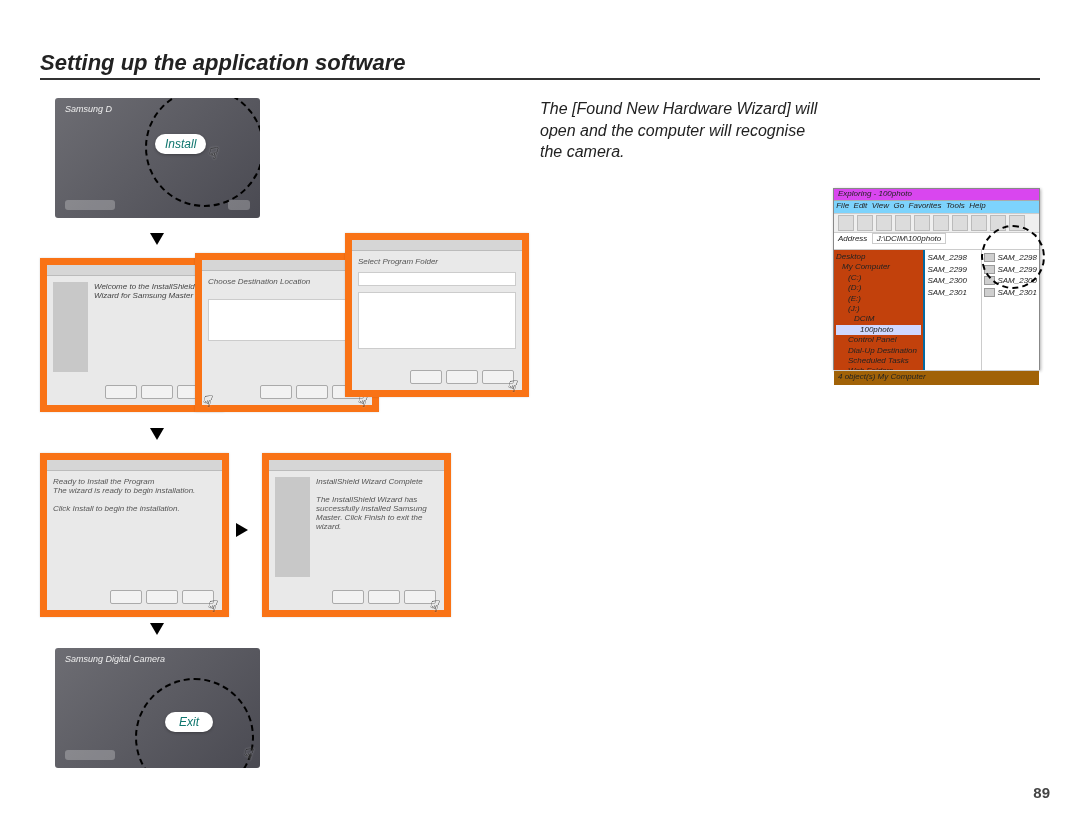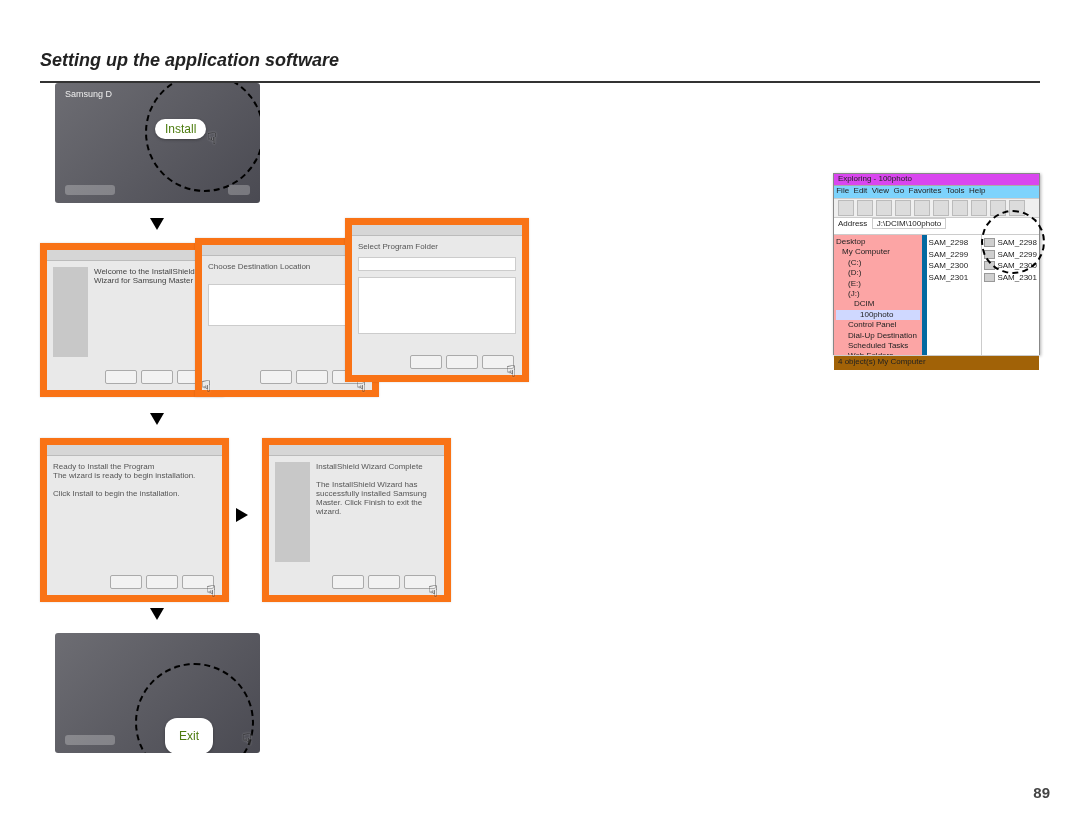--- a/index.html
+++ b/index.html
@@ -10,29 +10,31 @@
     background: #fff;
     width: 1080px;
     height: 815px;
     position: relative;
   }
   .page {
     padding: 50px 40px 10px 40px;
     box-sizing: border-box;
   }
   .title {
-    font-size: 18px;
+    font-size: 22px;
     font-weight: bold;
     font-style: italic;
     border-bottom: 2px solid #333;
-    padding-bottom: 10px;
+    padding-bottom: 2px;
+    margin-bottom: 18px;
   }
   .cols {
     display: flex;
     gap: 20px;
+    font-style: italic;
   }
   .left {
     width: 480px;
     position: relative;
     height: 680px;
   }
   .right {
     flex: 1;
     position: relative;
     font-size: 16px;
@@ -106,21 +108,21 @@
     position: absolute;
     border: 2px dashed #000;
     border-radius: 50%;
   }
   .callout {
     position: absolute;
     background: #fff;
     border-radius: 12px;
     padding: 3px 10px;
     font-size: 12px;
-    color: #4d7c0f;
+    color: #0f766e;
     box-shadow: 0 1px 3px rgba(0,0,0,0.3);
     z-index: 40;
   }
   .arrow {
     position: absolute;
     width: 0;
     height: 0;
     border-left: 7px solid transparent;
     border-right: 7px solid transparent;
     border-top: 12px solid #000;
@@ -143,21 +145,21 @@
     border: 1px solid #888;
     font-size: 8px;
     box-shadow: 1px 1px 3px rgba(0,0,0,0.3);
   }
   .explorer .toprow { height: 11px; background: #d946ef; border-bottom:1px solid #aaa; }
   .explorer .menu { height: 12px; background:#7dd3fc; border-bottom:1px solid #ccc; }
   .explorer .tools { height: 18px; background:#efefef; border-bottom:1px solid #ccc; display:flex; align-items:center; gap:3px; padding:0 4px;}
   .explorer .tbtn { width:14px; height:14px; background:#dcdcdc; border:1px solid #bbb; }
   .explorer .addr { height: 14px; background:#fff; border-bottom:1px solid #ccc; padding:1px 4px; }
   .explorer .main { display:flex; height: 120px; }
-  .explorer .tree { width: 46%; border-right:5px solid #0369a1; background:#fca5a5; padding:2px 2px; overflow:hidden; line-height:1.3; }
+  .explorer .tree { width: 46%; border-right:2px solid #0369a1; background:#c2410c; padding:2px 2px; overflow:hidden; line-height:1.3; }
   .explorer .list { width: 28%; border-right:1px solid #ccc; background:#fff; padding:2px; line-height:1.45; overflow:hidden; }
   .explorer .thumbs { width: 26%; background:#fff; padding:2px; line-height:1.45; }
   .explorer .thumbs .row { display:flex; align-items:center; gap:2px; }
   .explorer .tn { width:9px; height:7px; background:#cfcfcf; border:1px solid #999; }
   .explorer .status { height:12px; border-top:1px solid #ccc; background:#a16207; padding:1px 4px; }
 
   .instr { margin-bottom: 40px; }
   .instr.short { margin-bottom: 10px; }
   .note-sym { font-family: "Segoe UI Symbol", sans-serif; }
 </style>
@@ -241,29 +243,31 @@
             <div class="btn"></div>
             <div class="btn"></div>
             <div class="btn"></div>
           </div>
         <span class="cursor" style="right:6px; bottom:-6px;">☟</span>
       </div>
 
       <div class="arrow" style="left:110px; top:525px;"></div>
 
       <div class="installer" style="left:15px; top:550px;">
+        <div class="ttl">Samsung Digital Camera</div>
         <div style="position:absolute; bottom:8px; left:10px; width:50px; height:10px; background:rgba(255,255,255,0.25); border-radius:3px;"></div>
         <div class="circ" style="left:80px; top:30px; width:115px; height:115px;"></div>
-        <div class="callout" style="left:110px; top:85px; padding:11px 14px;">Exit</div>
+        <div class="callout" style="left:110px; top:64px; padding:3px 14px;">Exit</div>
         <span class="cursor" style="right:8px; bottom:4px;">☟</span>
       </div>
 
     </div>
 
     <div class="right">
+      <div class="instr" style="max-width:280px;">The [Found New Hardware Wizard] will open and the computer will recognise the camera.</div>
 
       <div class="explorer" style="right:0; top:90px;">
         <div class="toprow"><span style="padding:0 4px;">Exploring - 100photo</span></div>
         <div class="menu">&nbsp;File &nbsp;Edit &nbsp;View &nbsp;Go &nbsp;Favorites &nbsp;Tools &nbsp;Help</div>
         <div class="tools">
           <div class="tbtn"></div>
           <div class="tbtn"></div>
           <div class="tbtn"></div>
           <div class="tbtn"></div>
           <div class="tbtn"></div>

